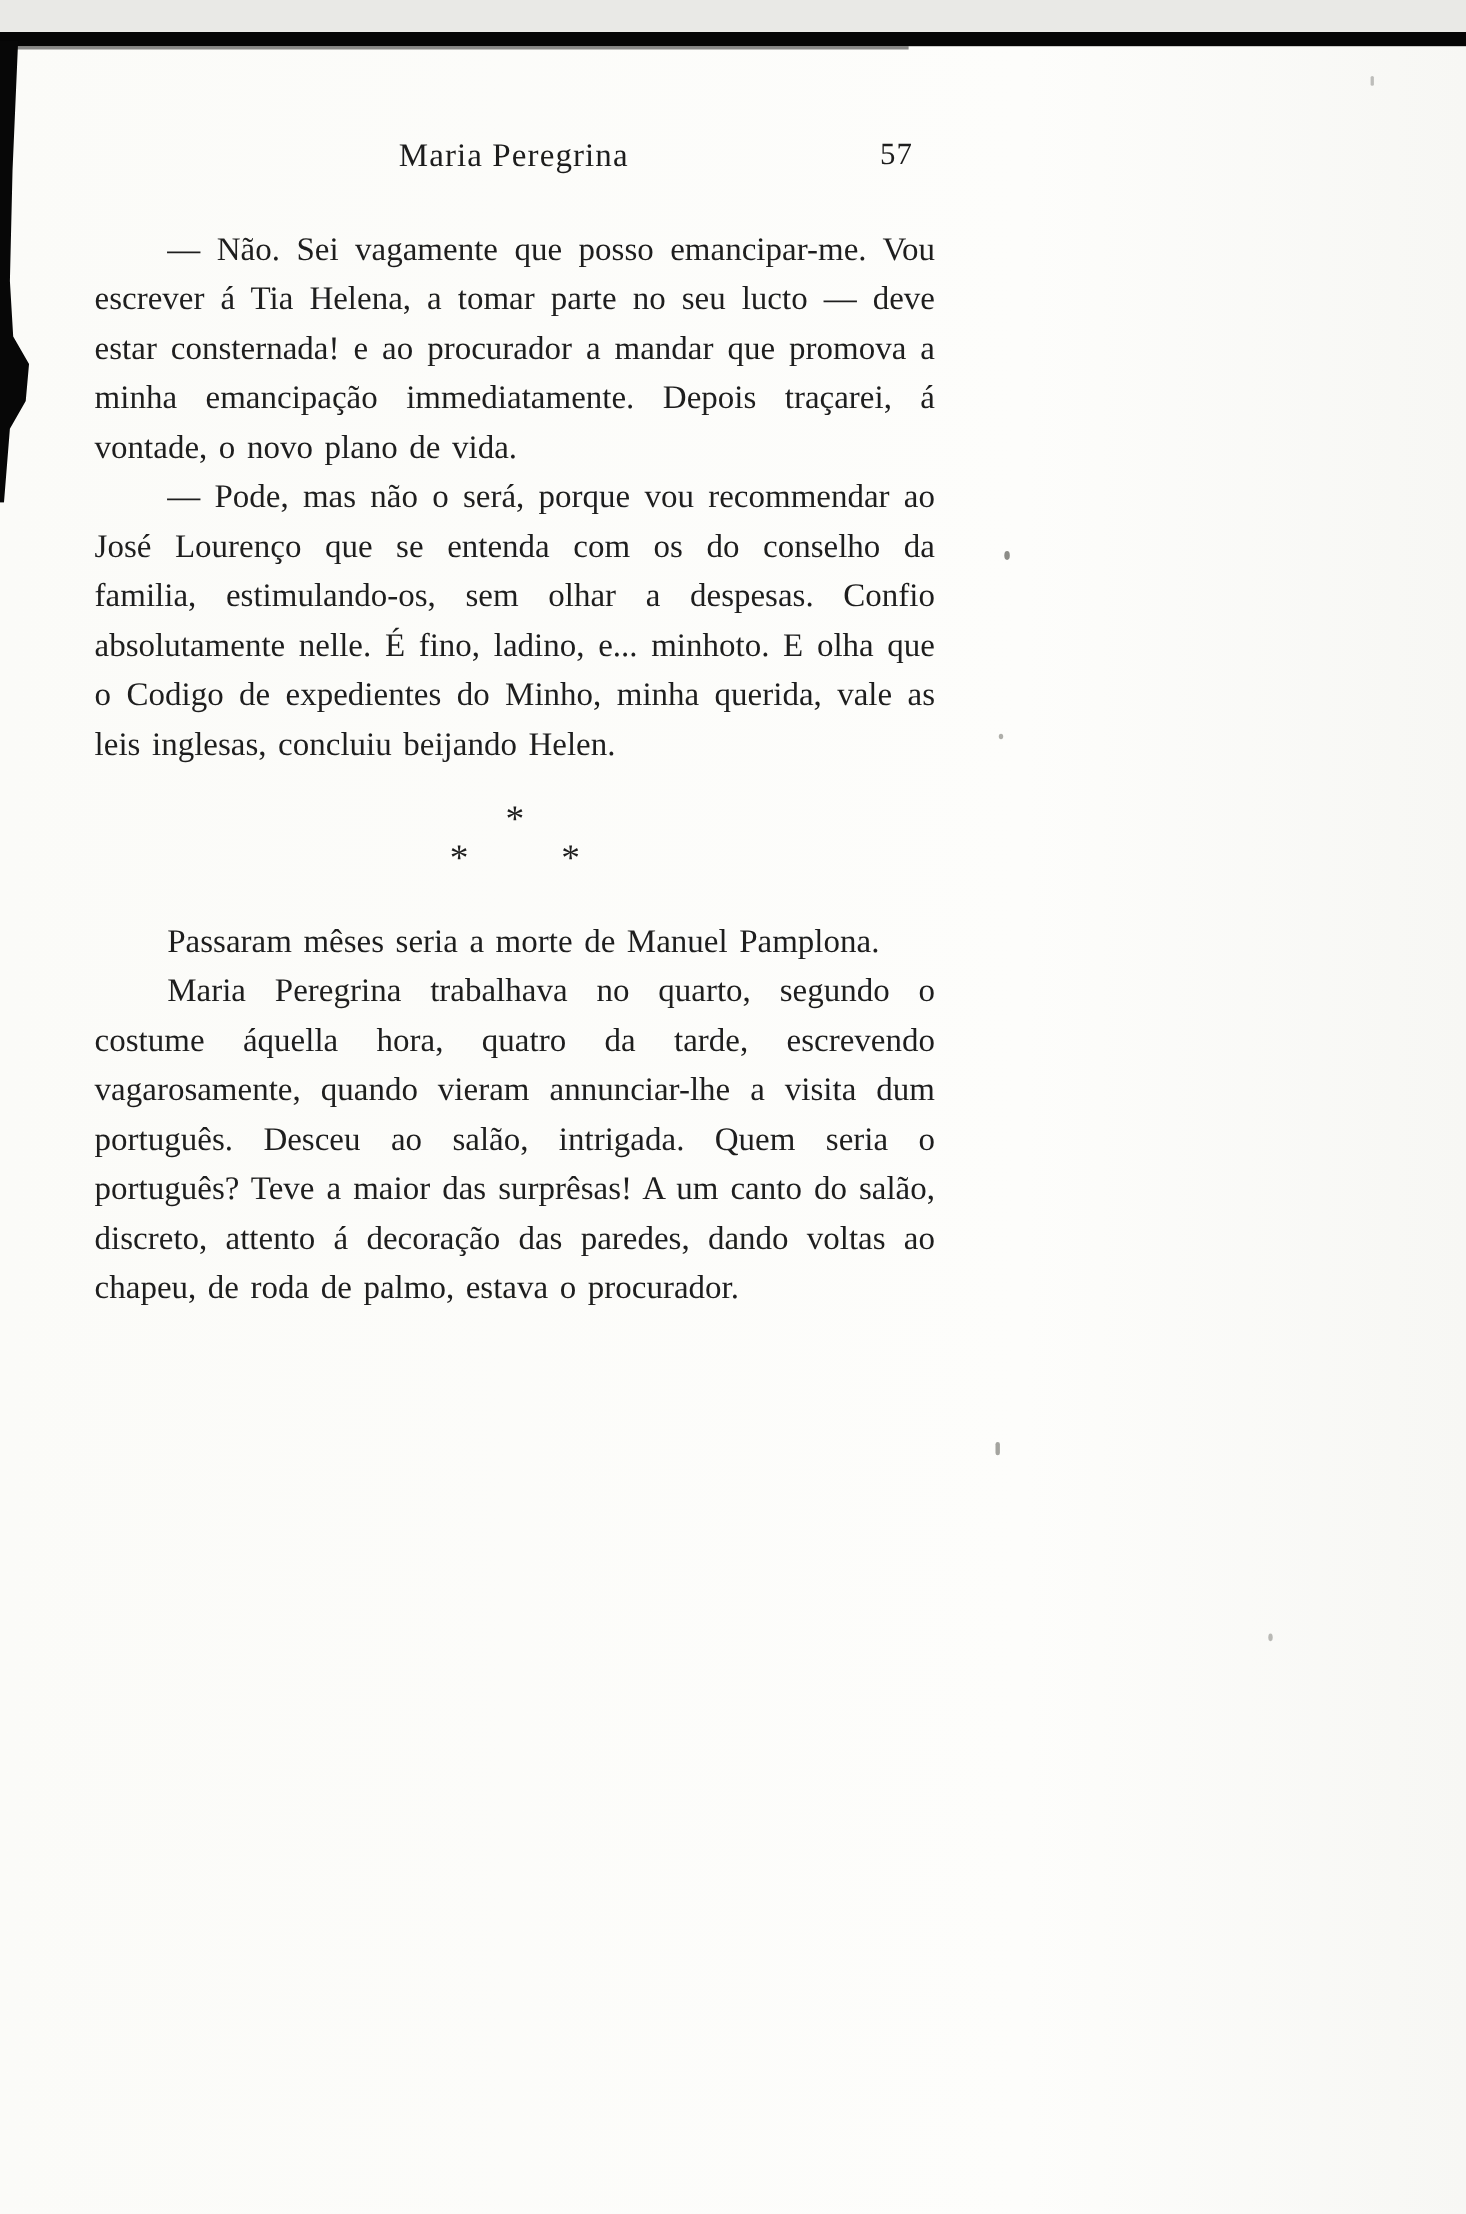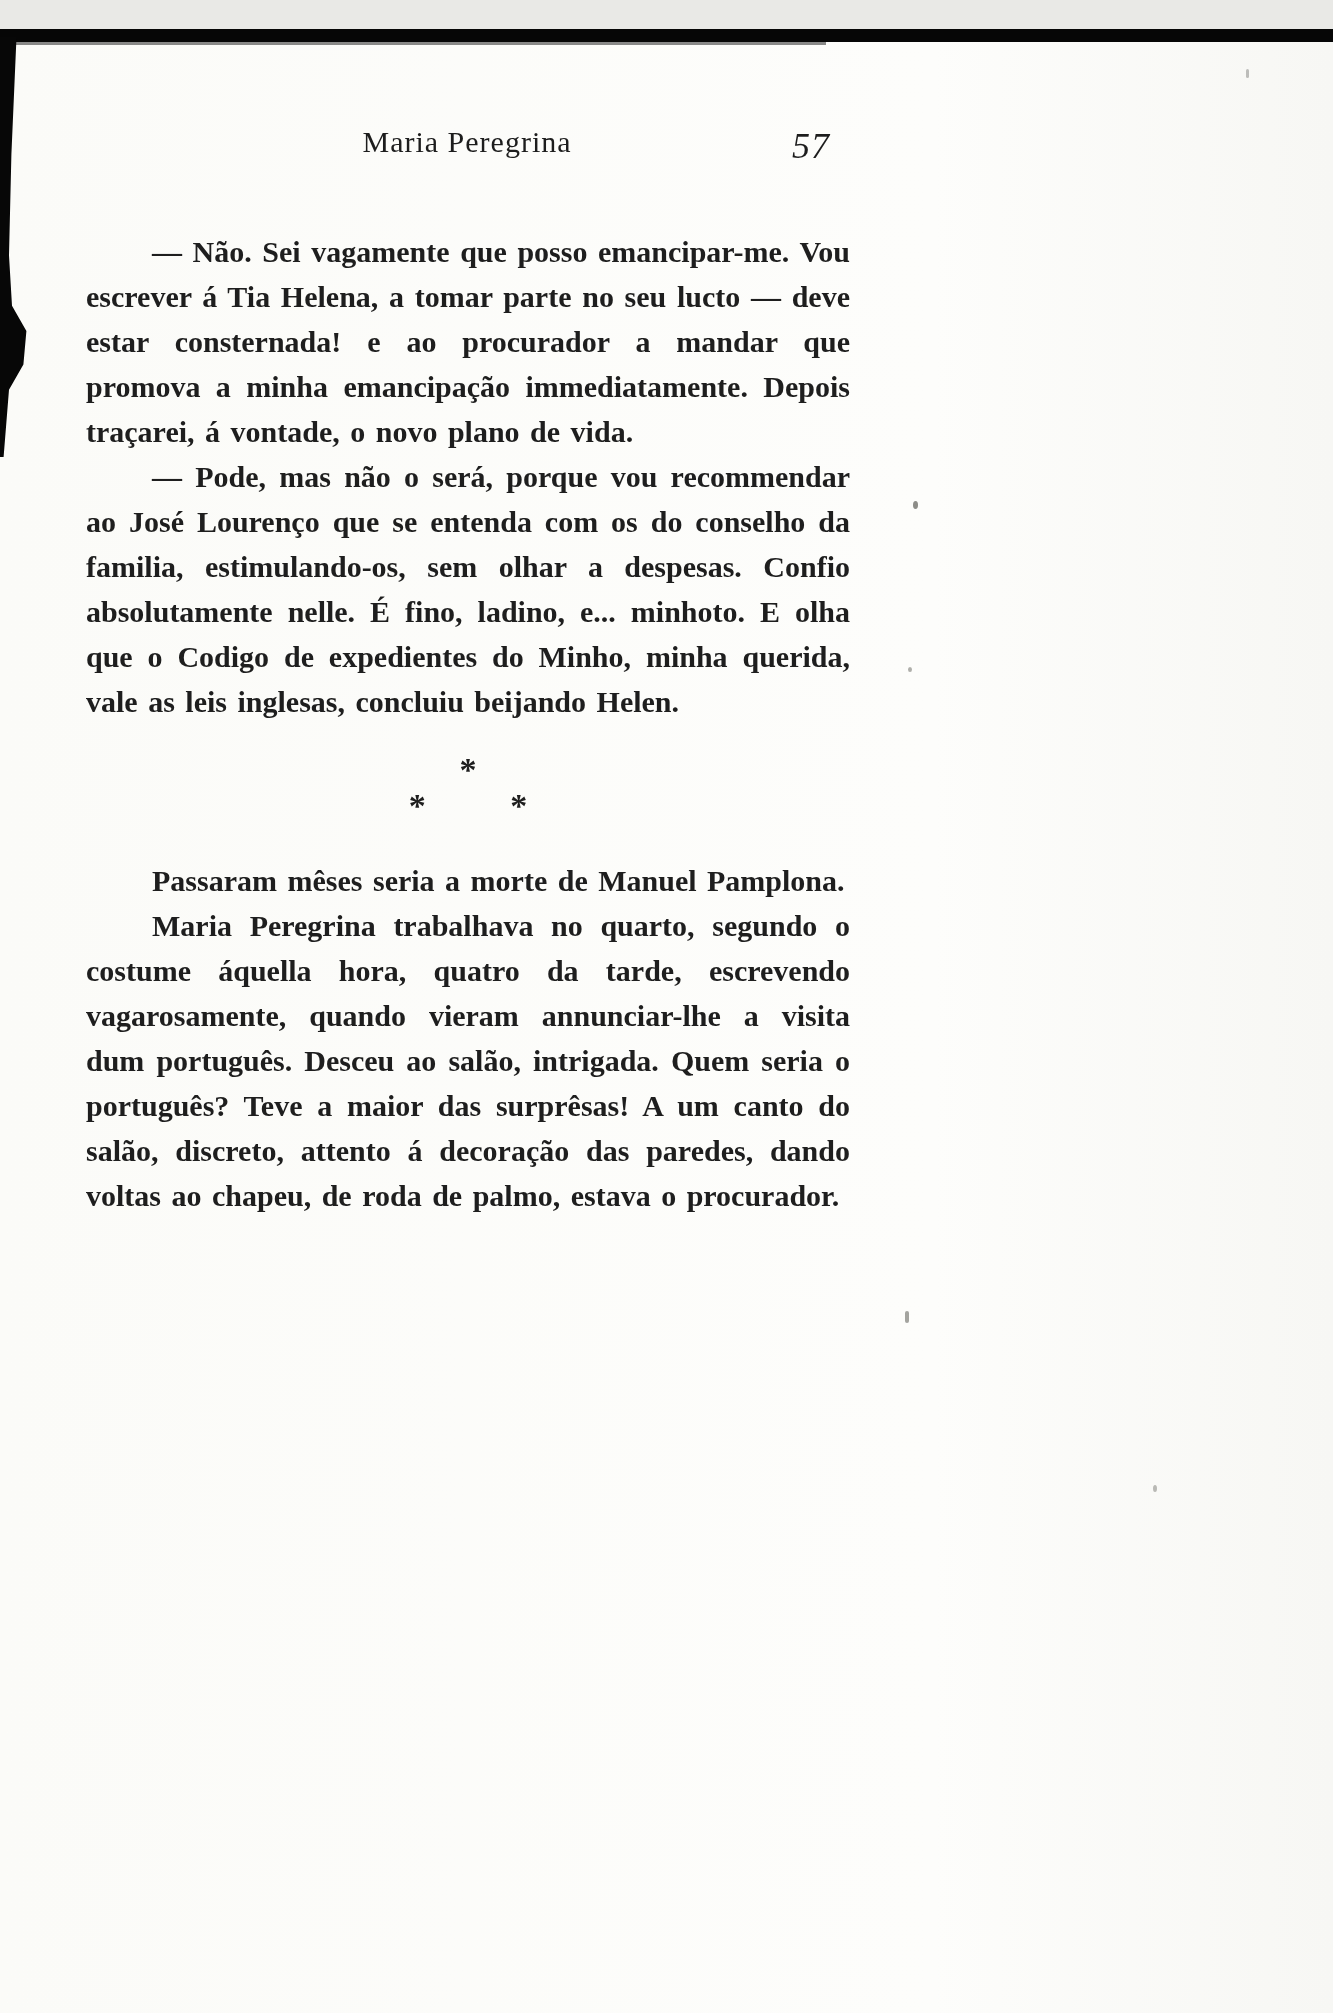--- a/index.html
+++ b/index.html
@@ -69,36 +69,34 @@
   }
   .running-title {
     display: block;
     text-align: center;
     width: 100%;
   }
   .page-number {
     position: absolute;
     right: 18px;
     top: 0;
-    font-size: 36px;
-    font-style: italic;
+    font-size: 28px;
   }
 
   
   .text-block {
     position: absolute;
-    top: 200px;
+    top: 175px;
     left: 86px;
     width: 764px;
     font-size: 30px;
     line-height: 45px;
     text-align: justify;
     word-spacing: 3px;
     color: #1e1e1e;
-    font-weight: bold;
   }
   .text-block p.para {
     text-indent: 66px;
   }
 
   
   .asterism {
     text-align: center;
     font-size: 34px;
     line-height: 36px;

